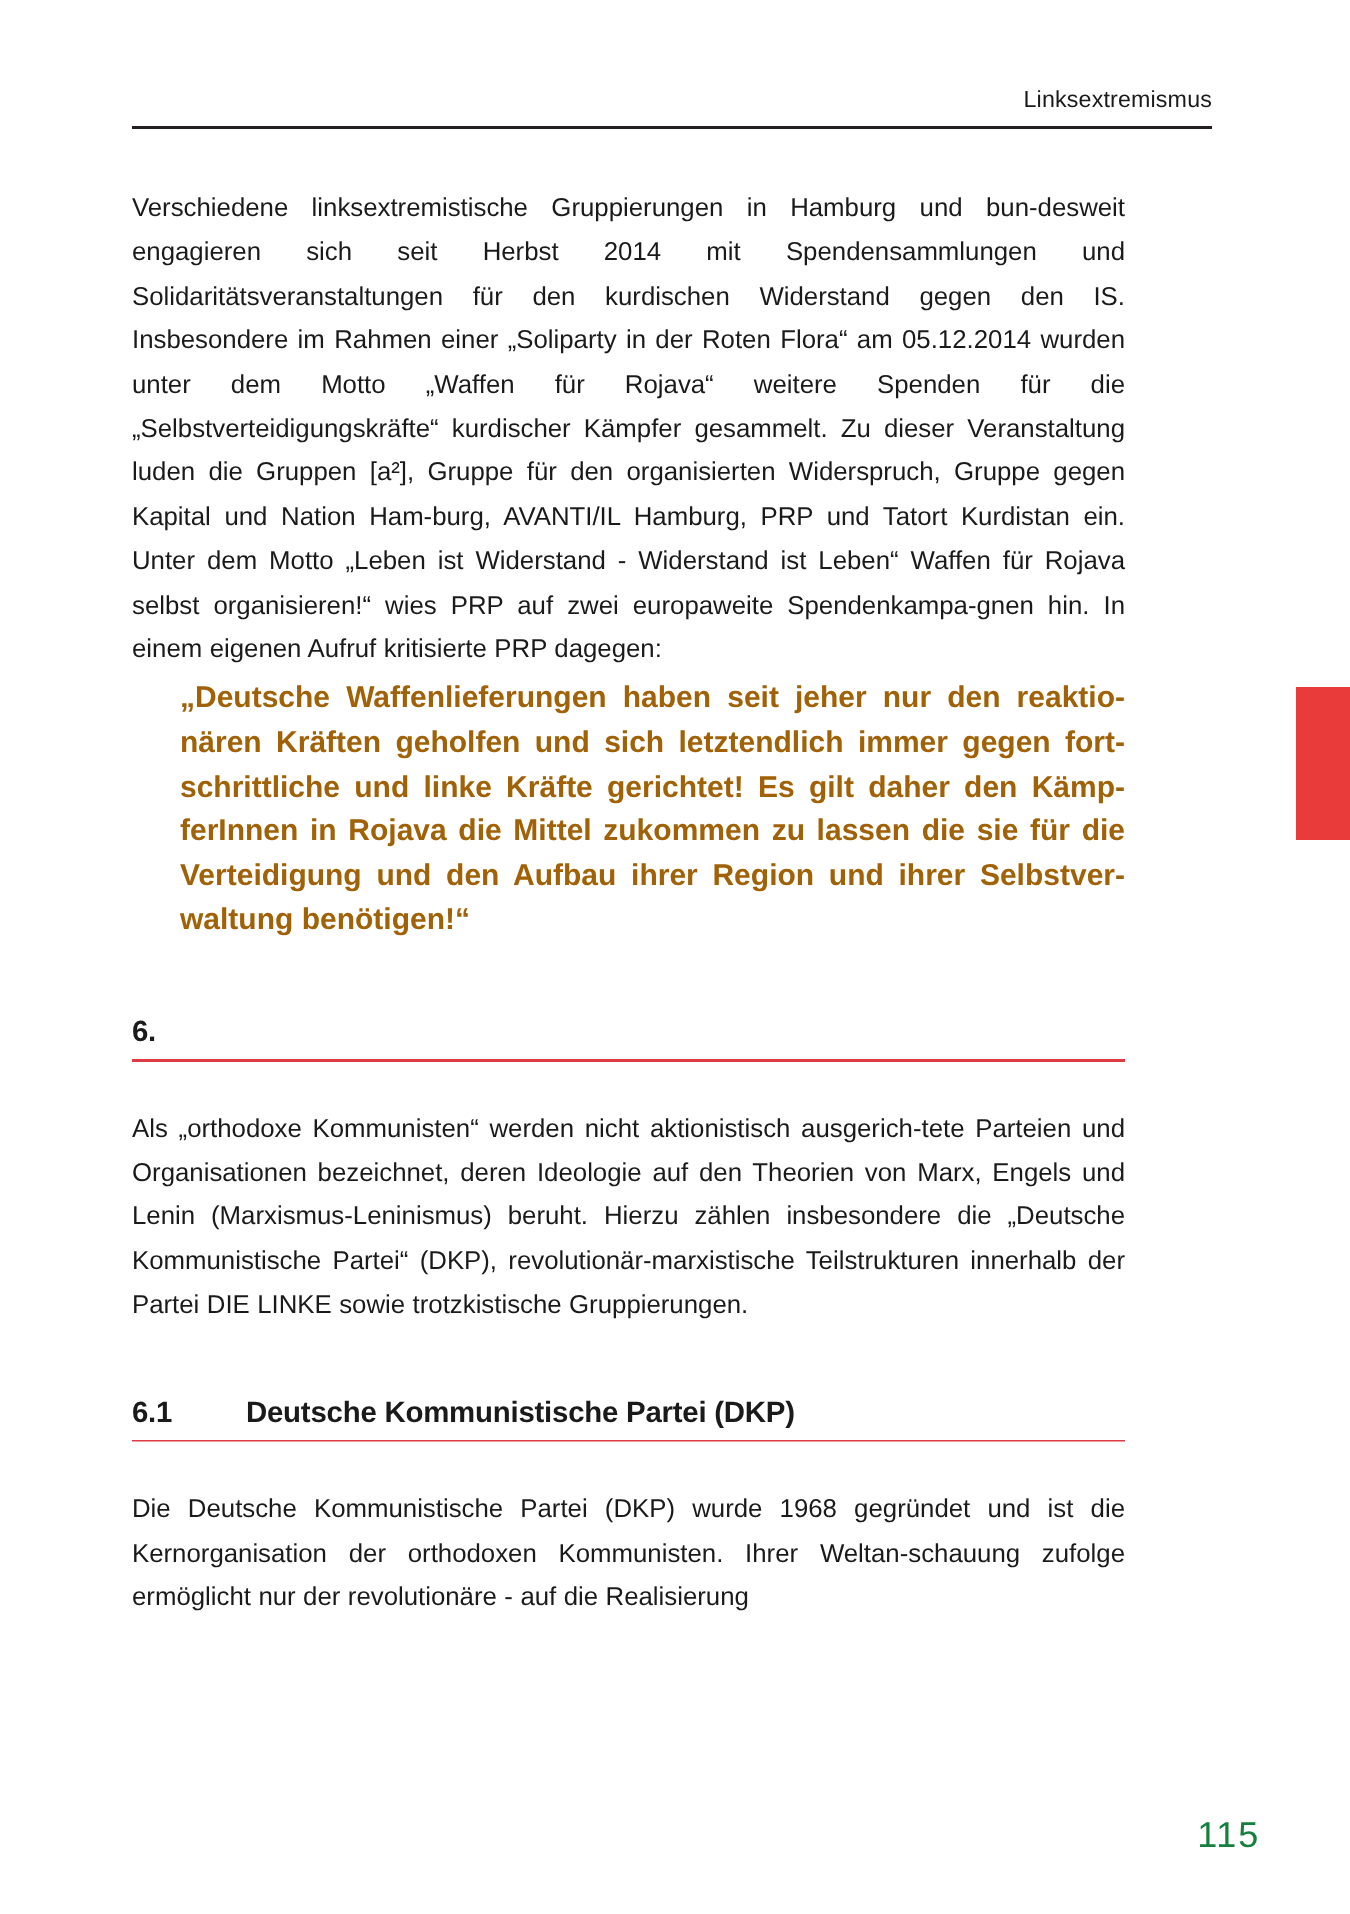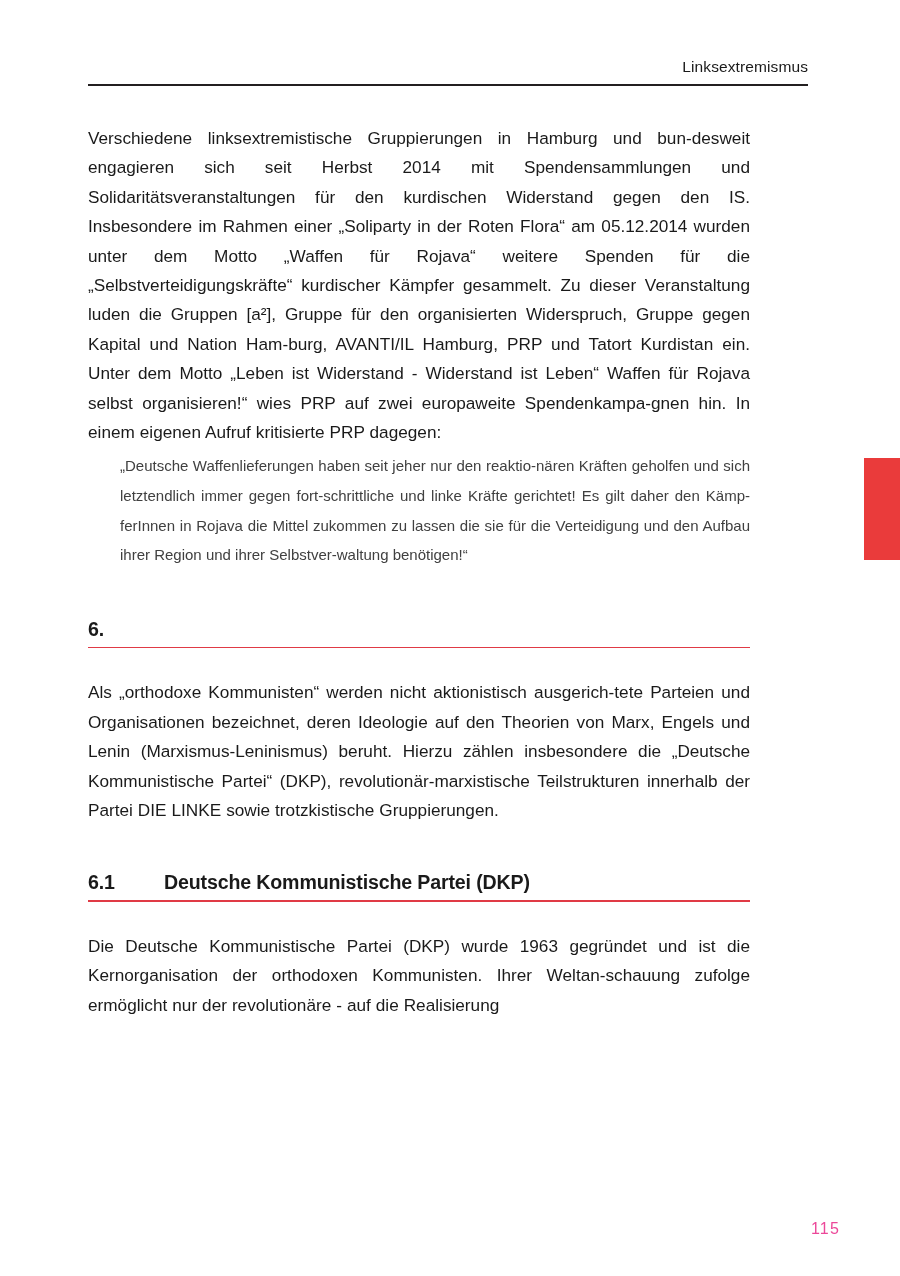--- a/index.html
+++ b/index.html
@@ -65,24 +65,25 @@
     text-justify: inter-word;
     color: #1a1a1a;
     hyphens: manual;
     word-spacing: 0.2px;
   }
   p.body + p.body { margin-top: 29px; }
 
   .quote {
     margin: 4px 0 0 0;
     padding-left: 32px;
-    font-size: 15px;
+    font-size: 20px;
     line-height: 29.6px;
     text-align: justify;
-    color: #404040;
+    color: #a16207;
+    font-weight: bold;
   }
 
   
   .heading-block { margin-top: 46px; }
   .heading-block.tight { margin-top: 44px; }
 
   .heading-row {
     display: flex;
     align-items: flex-start;
     font-family: "Liberation Sans Narrow", "Liberation Sans", "DejaVu Sans Condensed", sans-serif;
@@ -105,23 +106,23 @@
     width: 662px;
     height: 1.6px;
     background: #e03a45;
   }
 
   
   .folio {
     position: absolute;
     right: 60px;
     bottom: 38px;
-    font-size: 16px;
+    font-size: 24px;
     letter-spacing: 1.2px;
-    color: #ec4899;
+    color: #15803d;
   }
 </style>
 </head>
 <body>
 
 <div class="page">
 
   <div class="running-head">Linksextremismus</div>
   <div class="head-rule"></div>
 
@@ -144,19 +145,19 @@
     <p class="body" style="margin-top:30px;">Als „orthodoxe Kommunisten“ werden nicht aktionistisch ausgerich-tete Parteien und Organisationen bezeichnet, deren Ideologie auf den Theorien von Marx, Engels und Lenin (Marxismus-Leninismus) beruht. Hierzu zählen insbesondere die „Deutsche Kommunistische Partei“ (DKP), revolutionär-marxistische Teilstrukturen innerhalb der Partei DIE LINKE sowie trotzkistische Gruppierungen.</p>
 
     <div class="heading-block tight">
       <div class="heading-row">
         <span class="heading-num">6.1</span>
         <span class="heading-text">Deutsche Kommunistische Partei (DKP)</span>
       </div>
       <div class="heading-rule"></div>
     </div>
 
-    <p class="body" style="margin-top:30px;">Die Deutsche Kommunistische Partei (DKP) wurde 1963 gegründet und ist die Kernorganisation der orthodoxen Kommunisten. Ihrer Weltan-schauung zufolge ermöglicht nur der revolutionäre - auf die Realisierung</p>
+    <p class="body" style="margin-top:30px;">Die Deutsche Kommunistische Partei (DKP) wurde 1968 gegründet und ist die Kernorganisation der orthodoxen Kommunisten. Ihrer Weltan-schauung zufolge ermöglicht nur der revolutionäre - auf die Realisierung</p>
 
   </div>
 
   <div class="folio">115</div>
 
 </div>
 
 </body></html>

